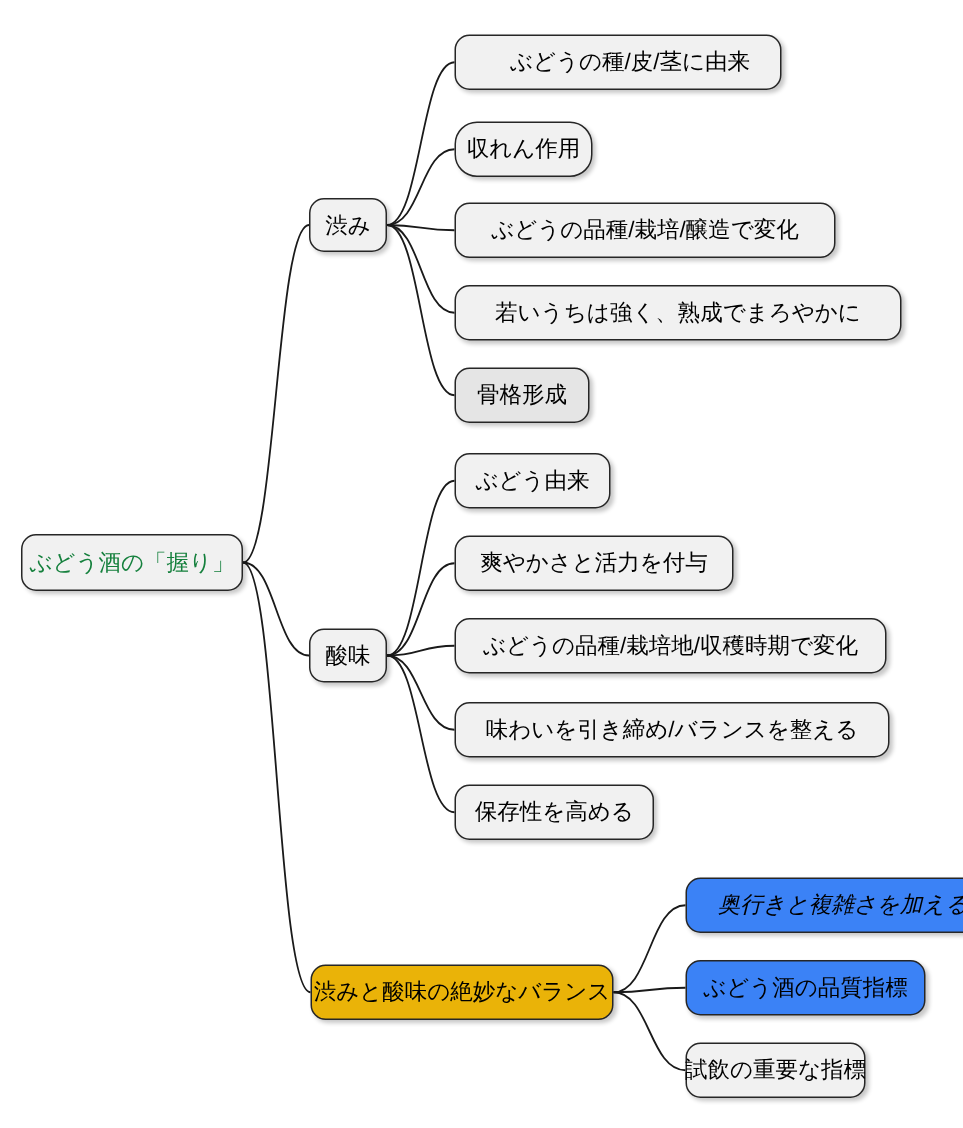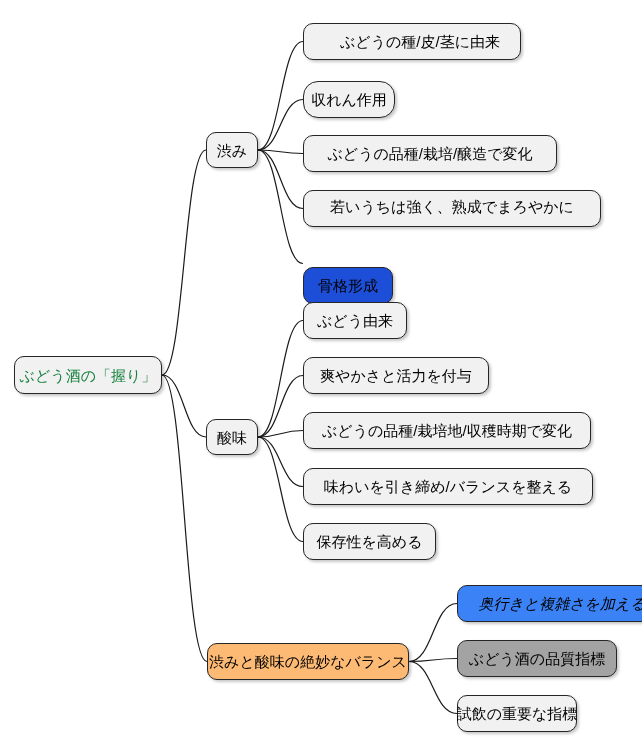--- a/index.html
+++ b/index.html
@@ -58,26 +58,26 @@
       <path d="M 409 661.5 C 433 661.5, 433 603.5, 457 603.5" class="edge" stroke="#1a1a1a"></path>
       <path d="M 409 661.5 C 433 661.5, 433 658.5, 457 658.5" class="edge" stroke="#1a1a1a"></path>
       <path d="M 409 661.5 C 433 661.5, 433 713.5, 457 713.5" class="edge" stroke="#1a1a1a"></path>
     </svg>
   <div id="node-layer">
       <div class="node" style="left: 14px; top: 356px; width: 148px; height: 38px; background: rgb(241, 241, 241); border-color: rgb(38, 38, 38); color: #15803d;">ぶどう酒の「握り」</div>
       <div class="node" style="left: 206px; top: 132px; width: 52px; height: 36px; background: rgb(241, 241, 241); border-color: rgb(38, 38, 38); color: rgb(0, 0, 0);">渋み</div>
       <div class="node" style="left: 303px; top: 23px; width: 218px; height: 37px; background: rgb(241, 241, 241); border-color: rgb(38, 38, 38); color: rgb(0, 0, 0); padding-left: 16px;">ぶどうの種/皮/茎に由来</div>
       <div class="node" style="left: 303px; top: 81px; width: 92px; height: 37px; background: rgb(241, 241, 241); border-color: rgb(38, 38, 38); color: rgb(0, 0, 0); border-radius: 15px;">収れん作用</div>
       <div class="node" style="left: 303px; top: 135px; width: 254px; height: 37px; background: rgb(241, 241, 241); border-color: rgb(38, 38, 38); color: rgb(0, 0, 0);">ぶどうの品種/栽培/醸造で変化</div>
-      <div class="node" style="left: 303px; top: 190px; width: 298px; height: 37px; background: rgb(241, 241, 241); border-color: rgb(38, 38, 38); color: rgb(0, 0, 0); font-family: Liberation Mono, monospace;">若いうちは強く、熟成でまろやかに</div>
-      <div class="node" style="left: 303px; top: 245px; width: 90px; height: 37px; background: #1d4ed8; border-color: rgb(38, 38, 38); color: rgb(0, 0, 0); margin-top: 22px;">骨格形成</div>
+      <div class="node" style="left: 303px; top: 190px; width: 298px; height: 37px; background: rgb(241, 241, 241); border-color: rgb(38, 38, 38); color: rgb(0, 0, 0);">若いうちは強く、熟成でまろやかに</div>
+      <div class="node" style="left: 303px; top: 245px; width: 90px; height: 37px; background: #e5e5e5; border-color: rgb(38, 38, 38); color: rgb(0, 0, 0);">骨格形成</div>
       <div class="node" style="left: 206px; top: 419px; width: 52px; height: 36px; background: rgb(241, 241, 241); border-color: rgb(38, 38, 38); color: rgb(0, 0, 0);">酸味</div>
       <div class="node" style="left: 303px; top: 302px; width: 104px; height: 37px; background: rgb(241, 241, 241); border-color: rgb(38, 38, 38); color: rgb(0, 0, 0);">ぶどう由来</div>
       <div class="node" style="left: 303px; top: 357px; width: 186px; height: 37px; background: rgb(241, 241, 241); border-color: rgb(38, 38, 38); color: rgb(0, 0, 0);">爽やかさと活力を付与</div>
       <div class="node" style="left: 303px; top: 412px; width: 288px; height: 37px; background: rgb(241, 241, 241); border-color: rgb(38, 38, 38); color: rgb(0, 0, 0);">ぶどうの品種/栽培地/収穫時期で変化</div>
       <div class="node" style="left: 303px; top: 468px; width: 290px; height: 37px; background: rgb(241, 241, 241); border-color: rgb(38, 38, 38); color: rgb(0, 0, 0);">味わいを引き締め/バランスを整える</div>
       <div class="node" style="left: 303px; top: 523px; width: 133px; height: 37px; background: rgb(241, 241, 241); border-color: rgb(38, 38, 38); color: rgb(0, 0, 0);">保存性を高める</div>
-      <div class="node" style="left: 207px; top: 643px; width: 202px; height: 37px; background: #fdba74; border-color: rgb(38, 38, 38); color: rgb(0, 0, 0);">渋みと酸味の絶妙なバランス</div>
+      <div class="node" style="left: 207px; top: 643px; width: 202px; height: 37px; background: #eab308; border-color: rgb(38, 38, 38); color: rgb(0, 0, 0);">渋みと酸味の絶妙なバランス</div>
       <div class="node" style="left: 457px; top: 585px; width: 210px; height: 37px; background: #3b82f6; border-color: rgb(38, 38, 38); color: rgb(0, 0, 0); font-style: italic;">奥行きと複雑さを加える</div>
-      <div class="node" style="left: 457px; top: 640px; width: 160px; height: 37px; background: #a3a3a3; border-color: rgb(38, 38, 38); color: rgb(0, 0, 0);">ぶどう酒の品質指標</div>
+      <div class="node" style="left: 457px; top: 640px; width: 160px; height: 37px; background: #3b82f6; border-color: rgb(38, 38, 38); color: rgb(0, 0, 0);">ぶどう酒の品質指標</div>
       <div class="node" style="left: 457px; top: 695px; width: 120px; height: 37px; background: rgb(241, 241, 241); border-color: rgb(38, 38, 38); color: rgb(0, 0, 0);">試飲の重要な指標</div>
     </div>
 </div>
 
 </body></html>

